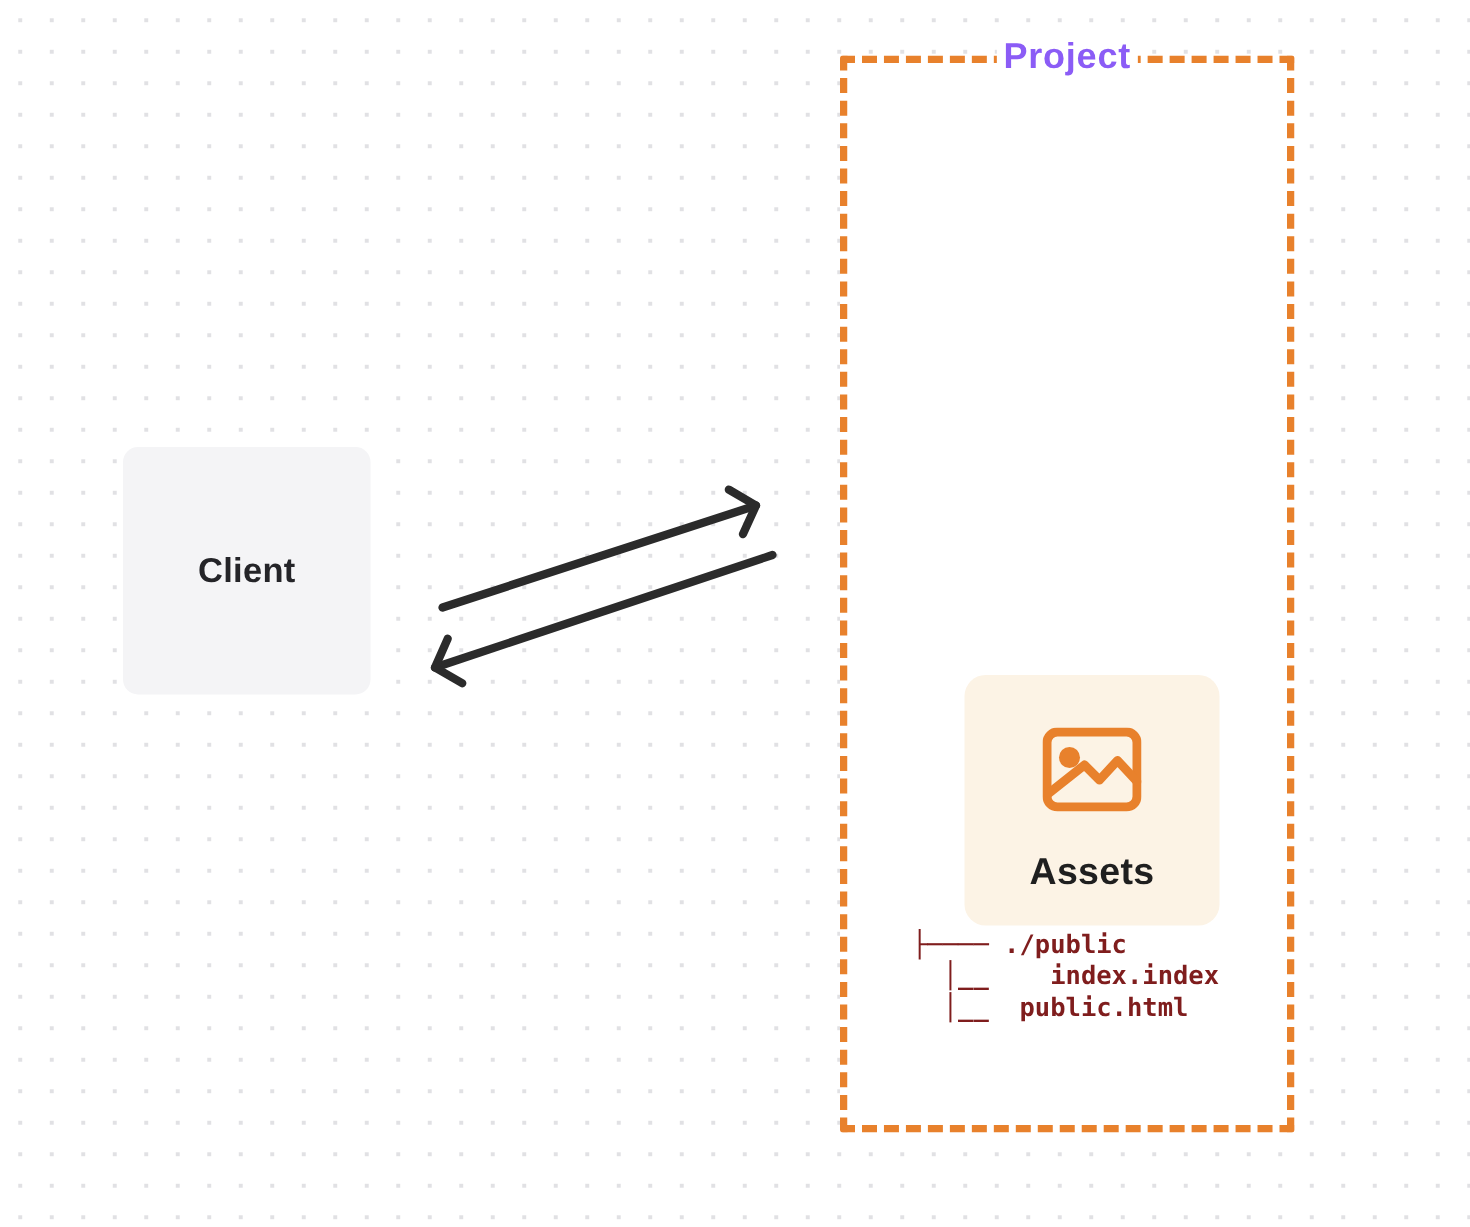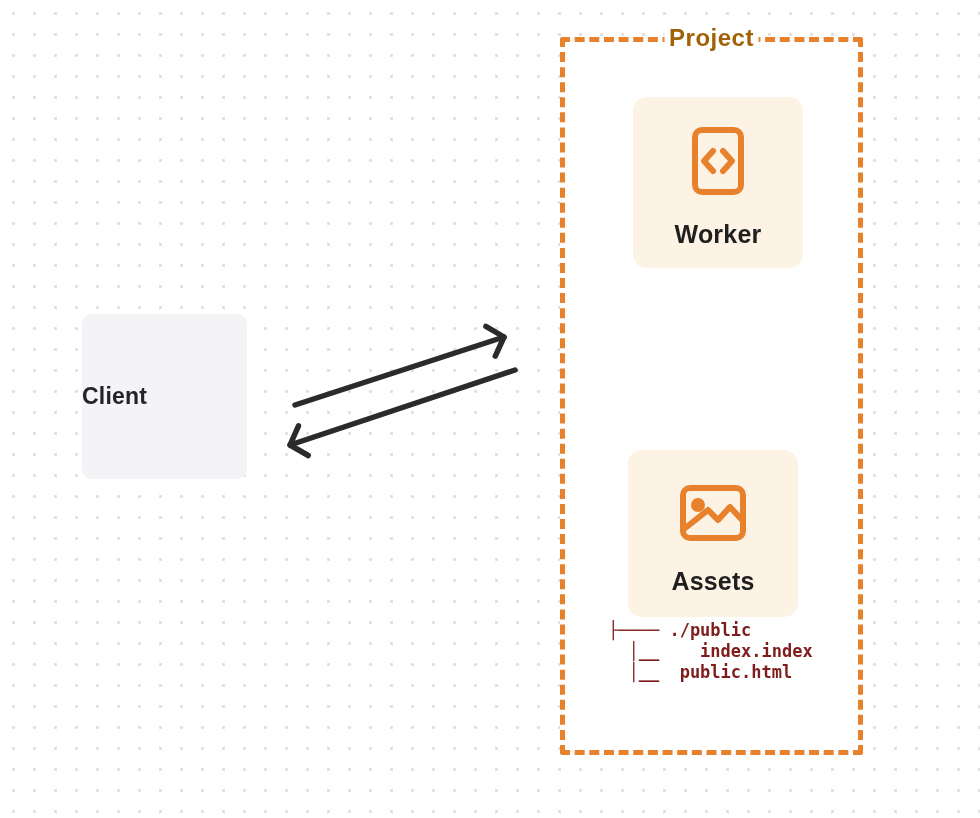--- a/index.html
+++ b/index.html
@@ -13,71 +13,63 @@
   }
   
   .project-box{
     position:absolute;left:560px;top:37px;width:303px;height:718px;
     box-sizing:border-box;border:5px dashed #e8812c;border-radius:2px;
     background:#ffffff;
   }
   .project-label{
     position:absolute;top:-19px;left:50%;transform:translateX(-50%);
     background:#ffffff;padding:0 5px;line-height:29px;
-    font-size:24px;font-weight:bold;color:#a16207;letter-spacing:.5px;white-space:nowrap;
+    font-size:24px;font-weight:bold;color:#8b5cf6;letter-spacing:.5px;white-space:nowrap;
   }
   
   .node{
     position:absolute;display:flex;flex-direction:column;align-items:center;
     background:#fcf3e5;border-radius:14px;box-sizing:border-box;
   }
   .node-worker{left:68px;top:55px;width:170px;height:171px;padding-top:30px;}
-  .node-assets{left:63px;top:408px;width:170px;height:167px;padding-top:35px;}
+  .node-assets{left:78px;top:408px;width:170px;height:167px;padding-top:35px;}
   .node-label{font-size:25px;font-weight:bold;color:#1f1f1f;letter-spacing:.2px;}
   .node-worker .node-label{margin-top:25px;}
   .node-assets .node-label{margin-top:26px;}
   
   .file-tree{
     position:absolute;left:43px;top:578px;margin:0;
     font-family:"DejaVu Sans Mono",monospace;
     font-size:17px;line-height:21px;font-weight:bold;color:#7f1d1d;
     white-space:pre;
   }
   .file-tree span{display:block;}
   
   .client-box{
-    position:absolute;left:82px;top:314px;width:165px;height:165px;
+    position:absolute;left:82px;top:298px;width:165px;height:165px;
     background:#f4f4f6;border-radius:10px;
-    display:flex;align-items:center;justify-content:flex-start;
+    display:flex;align-items:center;justify-content:center;
   }
   .client-label{font-size:23px;font-weight:bold;color:#242428;letter-spacing:.2px;}
   
   .request-label{
     position:absolute;left:391px;top:289px;transform:translateX(-50%);
     font-size:19px;font-weight:bold;color:#1f1f1f;white-space:nowrap;
   }
   
   .overlay{position:absolute;left:0;top:0;pointer-events:none;}
 </style>
 </head>
 <body>
 
 <div class="canvas">
 
   <div class="project-box">
     <span class="project-label">Project</span>
 
-    <div class="node node-worker">
-      <svg width="52" height="68" viewBox="0 0 52 68">
-        <rect x="3" y="3" width="46" height="62" rx="7" fill="none" stroke="#e8812c" stroke-width="6"></rect>
-        <path d="M21 24 L12 34 L21 44" fill="none" stroke="#e8812c" stroke-width="6" stroke-linecap="round" stroke-linejoin="round"></path>
-        <path d="M31 24 L40 34 L31 44" fill="none" stroke="#e8812c" stroke-width="6" stroke-linecap="round" stroke-linejoin="round"></path>
-      </svg>
-      <span class="node-label">Worker</span>
-    </div>
 
     <div class="node node-assets">
       <svg width="66" height="56" viewBox="0 0 66 56">
         <rect x="3" y="3" width="60" height="50" rx="7" fill="none" stroke="#e8812c" stroke-width="6"></rect>
         <circle cx="18" cy="20" r="7" fill="#e8812c"></circle>
         <path d="M4 44 L28 25 L38 35 L50 22 L63 36" fill="none" stroke="#e8812c" stroke-width="6" stroke-linecap="round" stroke-linejoin="round"></path>
       </svg>
       <span class="node-label">Assets</span>
     </div>
 

